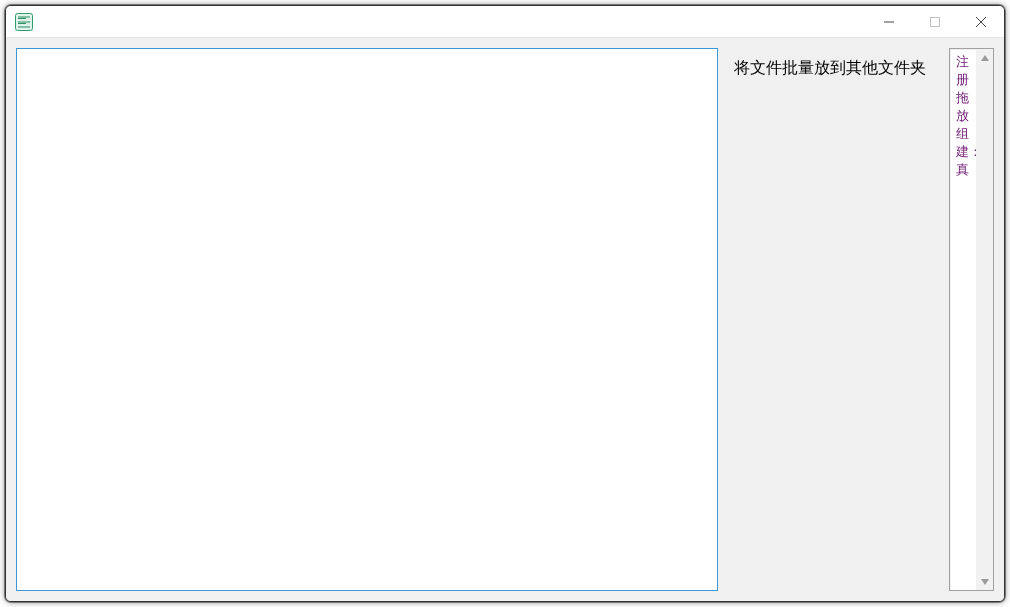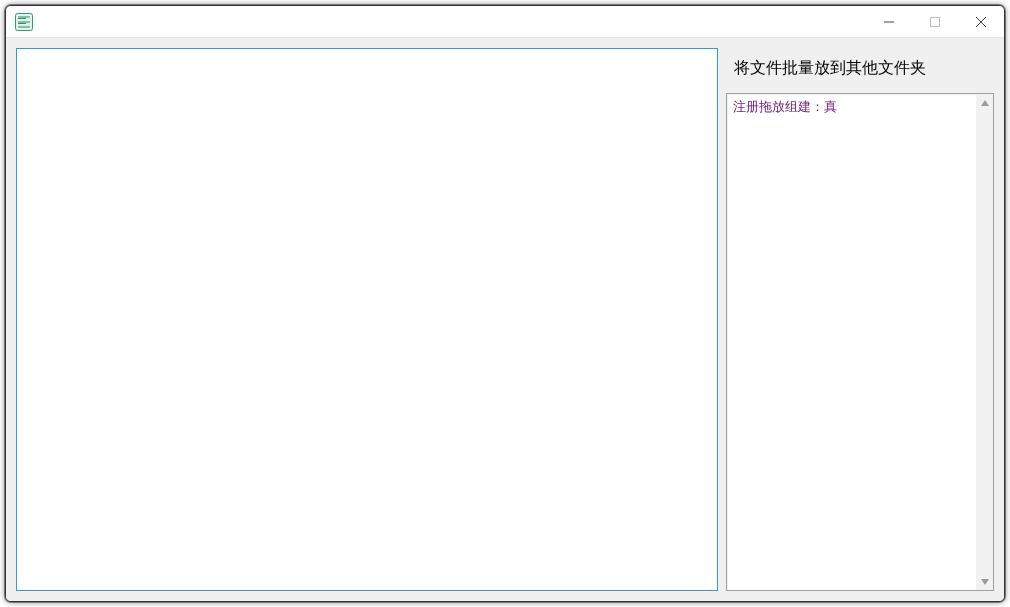--- a/index.html
+++ b/index.html
@@ -102,21 +102,22 @@
       font-family: "SimSun", monospace;
       font-size: 13px;
       padding: 4px 6px;
       background: transparent;
     }
 
     .right-pane {
       width: 268px;
       margin: 10px 10px 10px 0;
       display: flex;
-      flex-direction: column;
+      flex-direction: row;
+      gap: 15px;
     }
 
     .right-title {
       font-size: 16px;
       color: #000;
       padding: 10px 8px 14px 8px;
     }
 
     .log-box {
       flex: 1;

